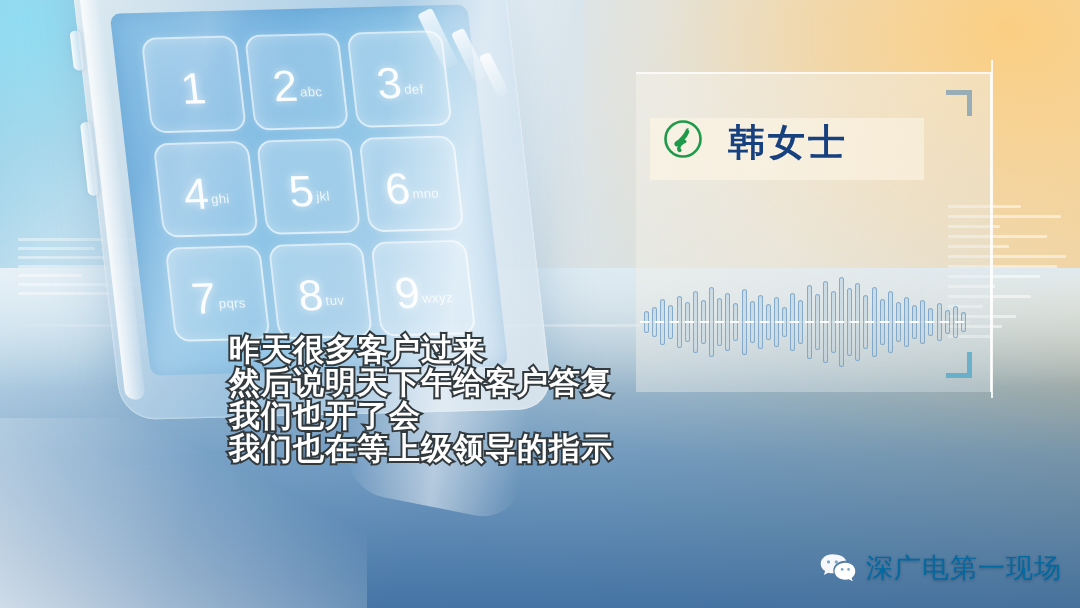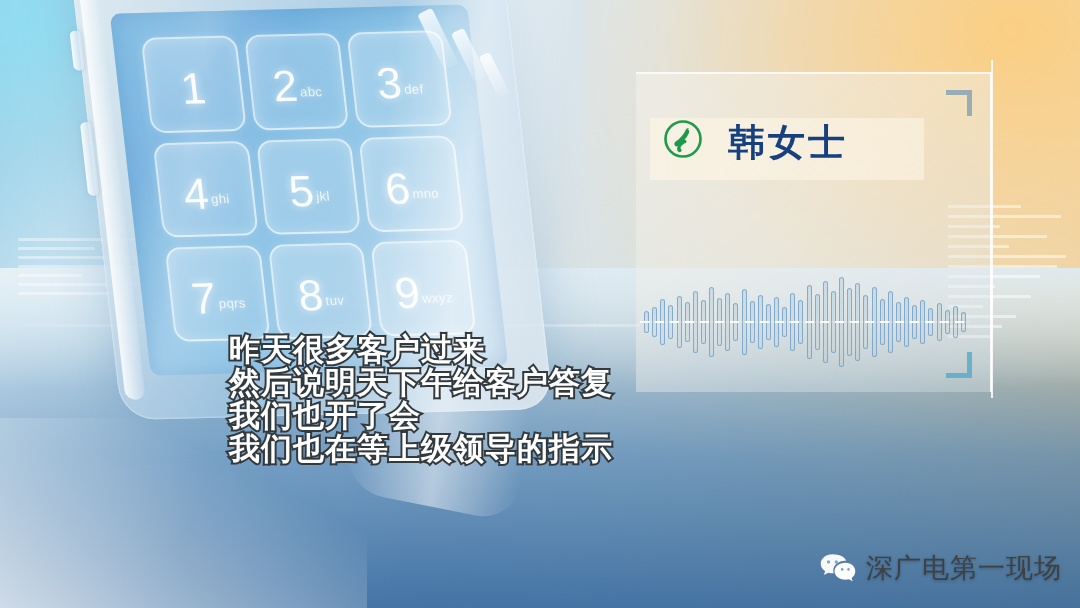--- a/index.html
+++ b/index.html
@@ -266,21 +266,21 @@
     paint-order:stroke fill;
   }
 
   
   .watermark {
     position:absolute; right:18px; bottom:22px;
     display:flex; align-items:center; gap:9px;
   }
   .wechat-logo { width:38px; height:32px; flex:0 0 38px; }
   .wm-text {
-    font-size:27px; color:#404040; letter-spacing:1px;
+    font-size:27px; color:#0369a1; letter-spacing:1px;
     font-family:"DejaVu Sans","Liberation Sans",sans-serif;
     text-shadow:0 1px 3px rgba(30,60,90,0.5);
   }
 
   
   .mid-band {
     position:absolute; left:0; top:324px; width:640px; height:3px;
     background:linear-gradient(to right, rgba(255,255,255,0.0), rgba(255,255,255,0.7), rgba(255,255,255,0.25));
   }
 </style>

